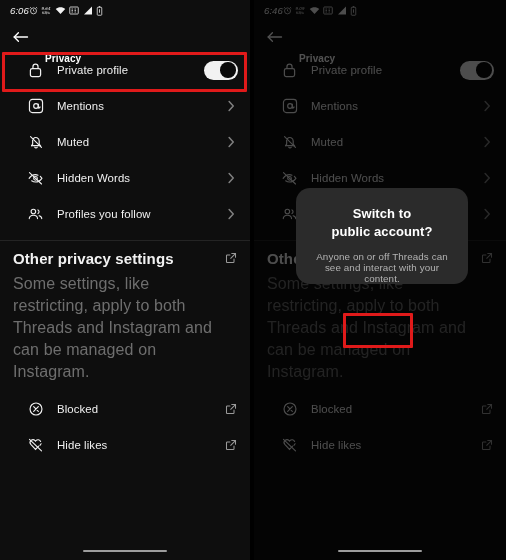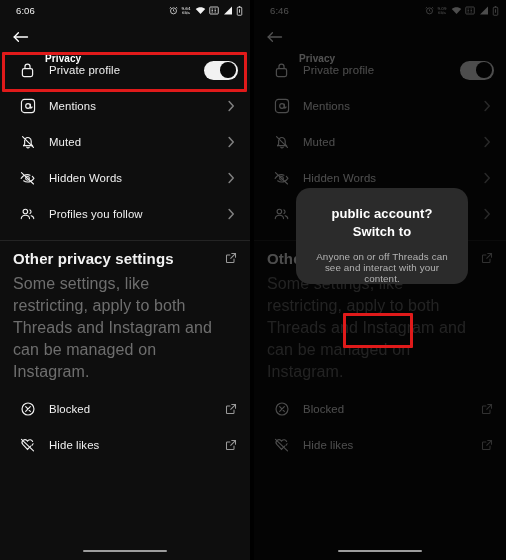--- a/index.html
+++ b/index.html
@@ -25,25 +25,25 @@
     width: 252px;
     margin-left: 4px;
     background: #070707;
   }
 
   
   .statusbar {
     height: 21px;
     display: flex;
     align-items: center;
-    justify-content: space-between;
-    padding: 0 7px 0 16px;
+    padding: 0 7px 0 10px;
     color: #f2f2f2;
     font-size: 9.5px;
     letter-spacing: .1px;
+    font-style: italic;
   }
   .statusbar .icons {
     display: flex; align-items: center; gap: 3.5px;
   }
   .statusbar svg { display: block; }
 
   
   .appbar {
     height: 31px;
     display: flex;
@@ -58,21 +58,21 @@
     letter-spacing: .1px;
     margin-top: 44px;
   }
   .back-arrow { width: 17px; height: 14px; flex: none; }
 
   
   .row {
     height: 36px;
     display: flex;
     align-items: center;
-    padding: 0 12px 0 19px;
+    padding: 0 12px 0 27px;
     gap: 13px;
   }
   .row .label {
     flex: 1;
     font-size: 11.4px;
     color: #f0f0f0;
     letter-spacing: .1px;
   }
   .row .lead { width: 17px; height: 17px; flex: none; display: flex; align-items: center; justify-content: center; }
   .row .trail { width: 14px; height: 14px; flex: none; display: flex; align-items: center; justify-content: center; }
@@ -568,22 +568,22 @@
             <path d="M12 9.5V13a1 1 0 0 1-1 1H3a1 1 0 0 1-1-1V5a1 1 0 0 1 1-1h3.6"></path>
           </svg>
         </span>
       </div>
     </div>
 
     <div class="scrim"></div>
 
     <div class="dialog">
       <div class="dlg-title">
+        <div>Switch to</div>
         <div>public account?</div>
-        <div>Switch to</div>
       </div>
       <div class="dlg-body">Anyone on or off Threads can see and interact with your content.</div>
     </div>
 
     <div class="navbar">
       <span class="pill"></span>
     </div>
   </div>
 
   <div class="annot" id="annot-private" style="border-color: rgb(224, 26, 26);"></div>

